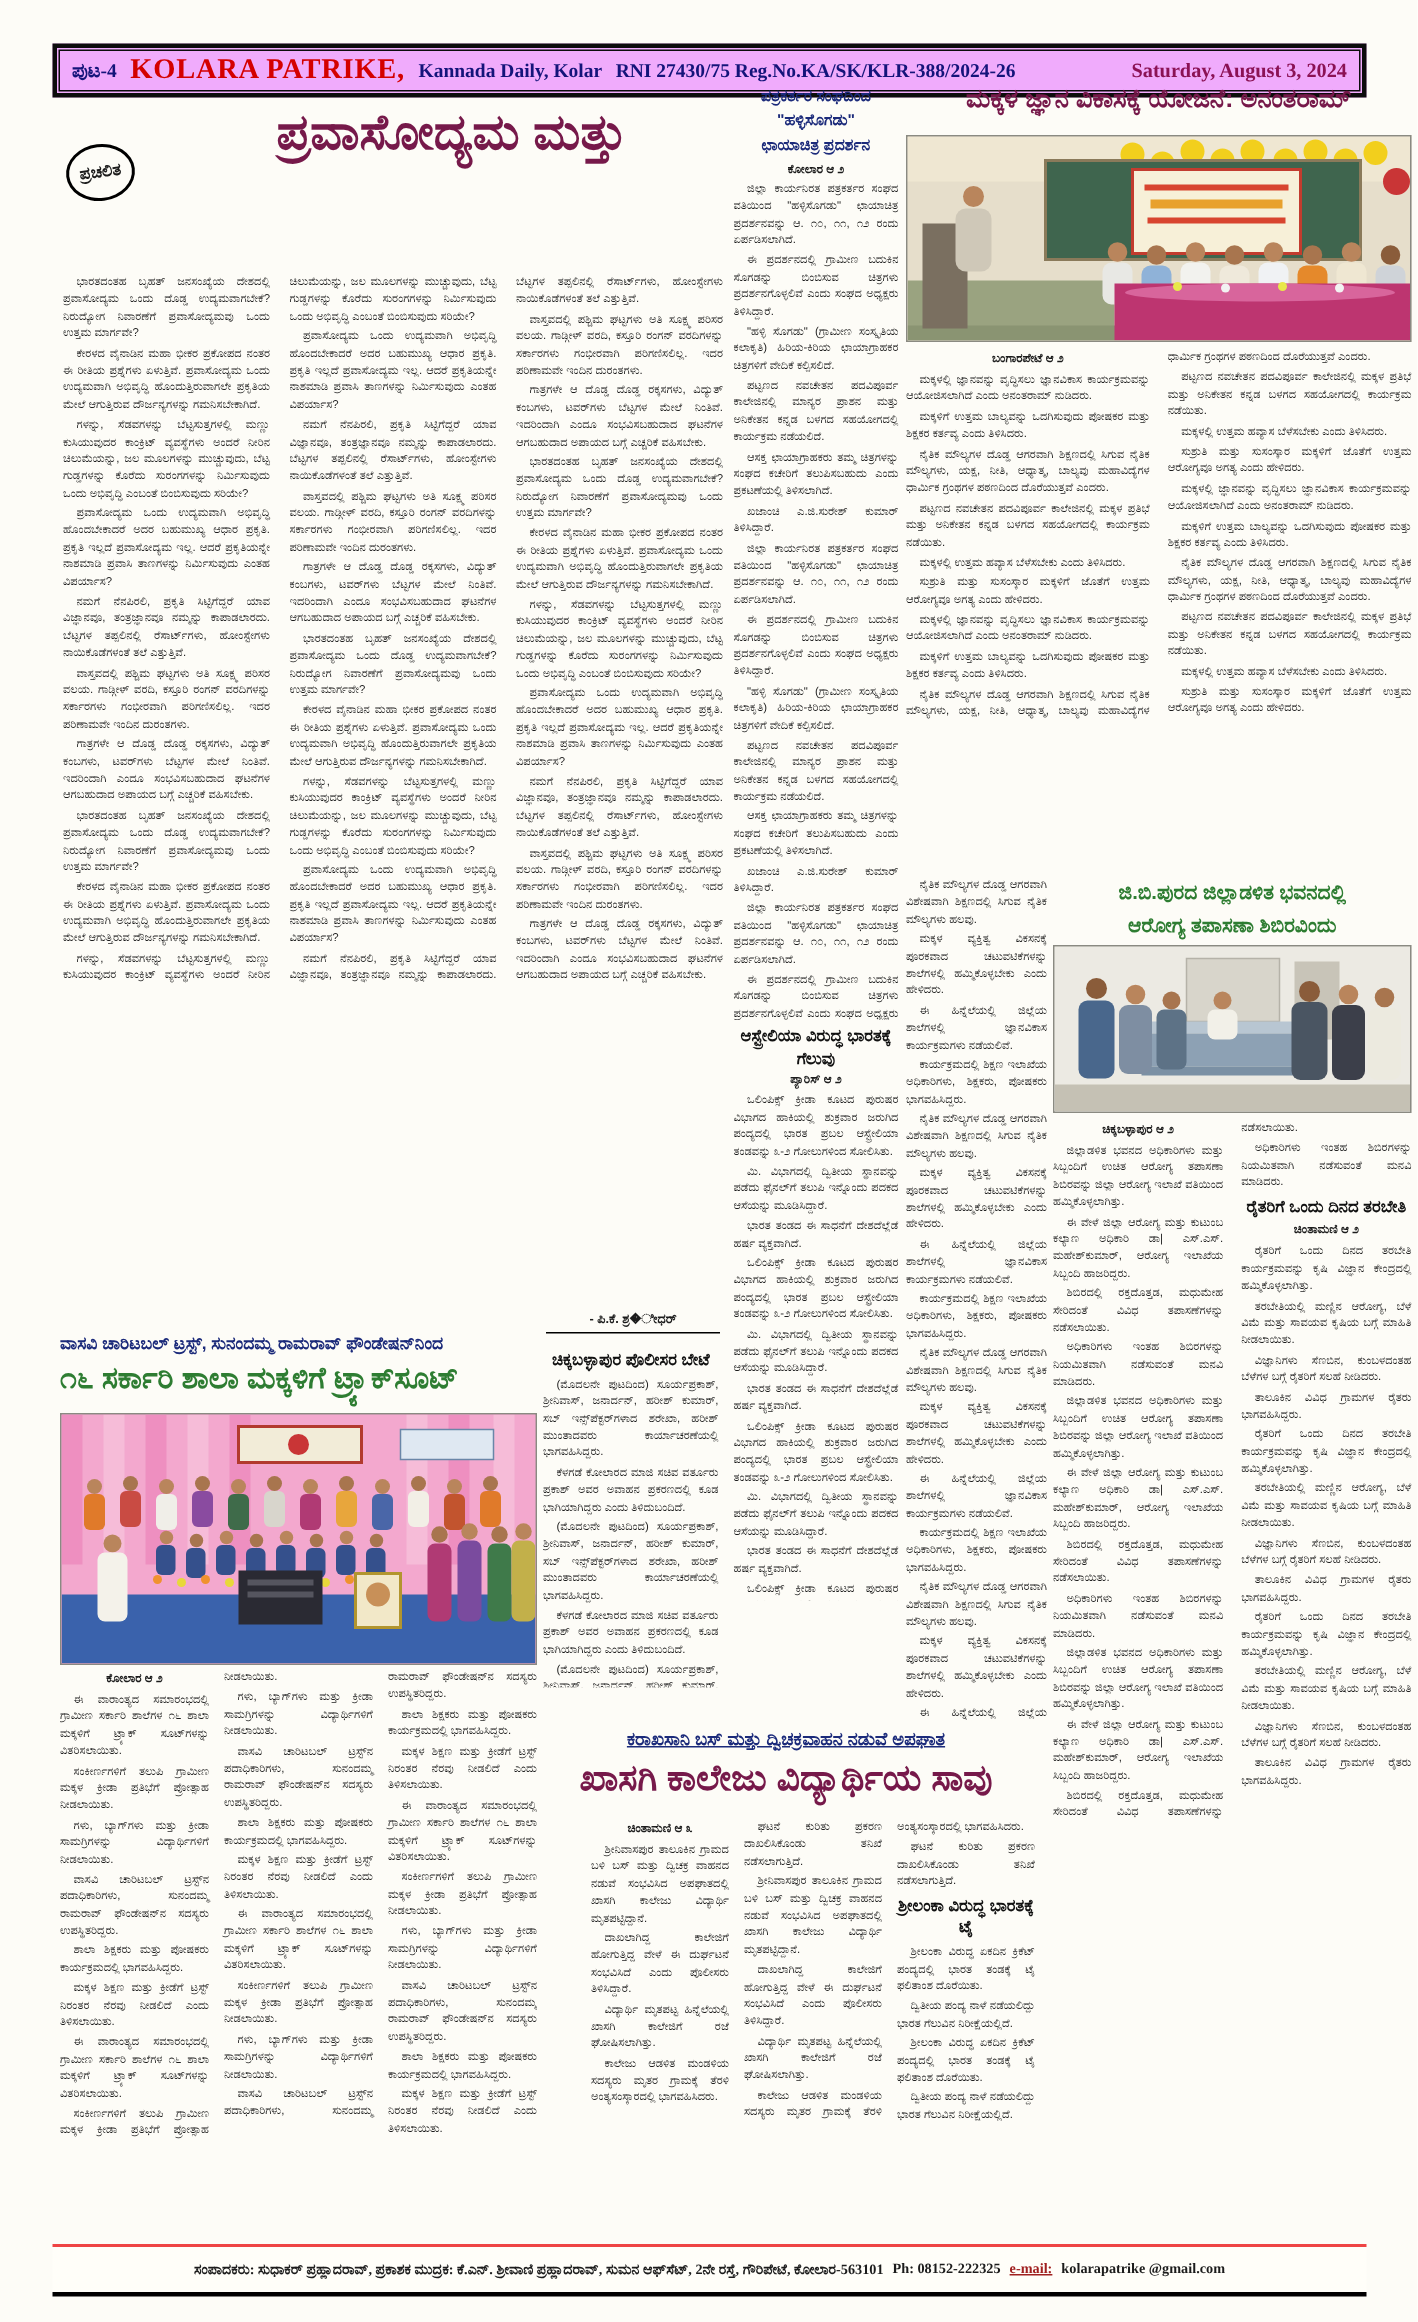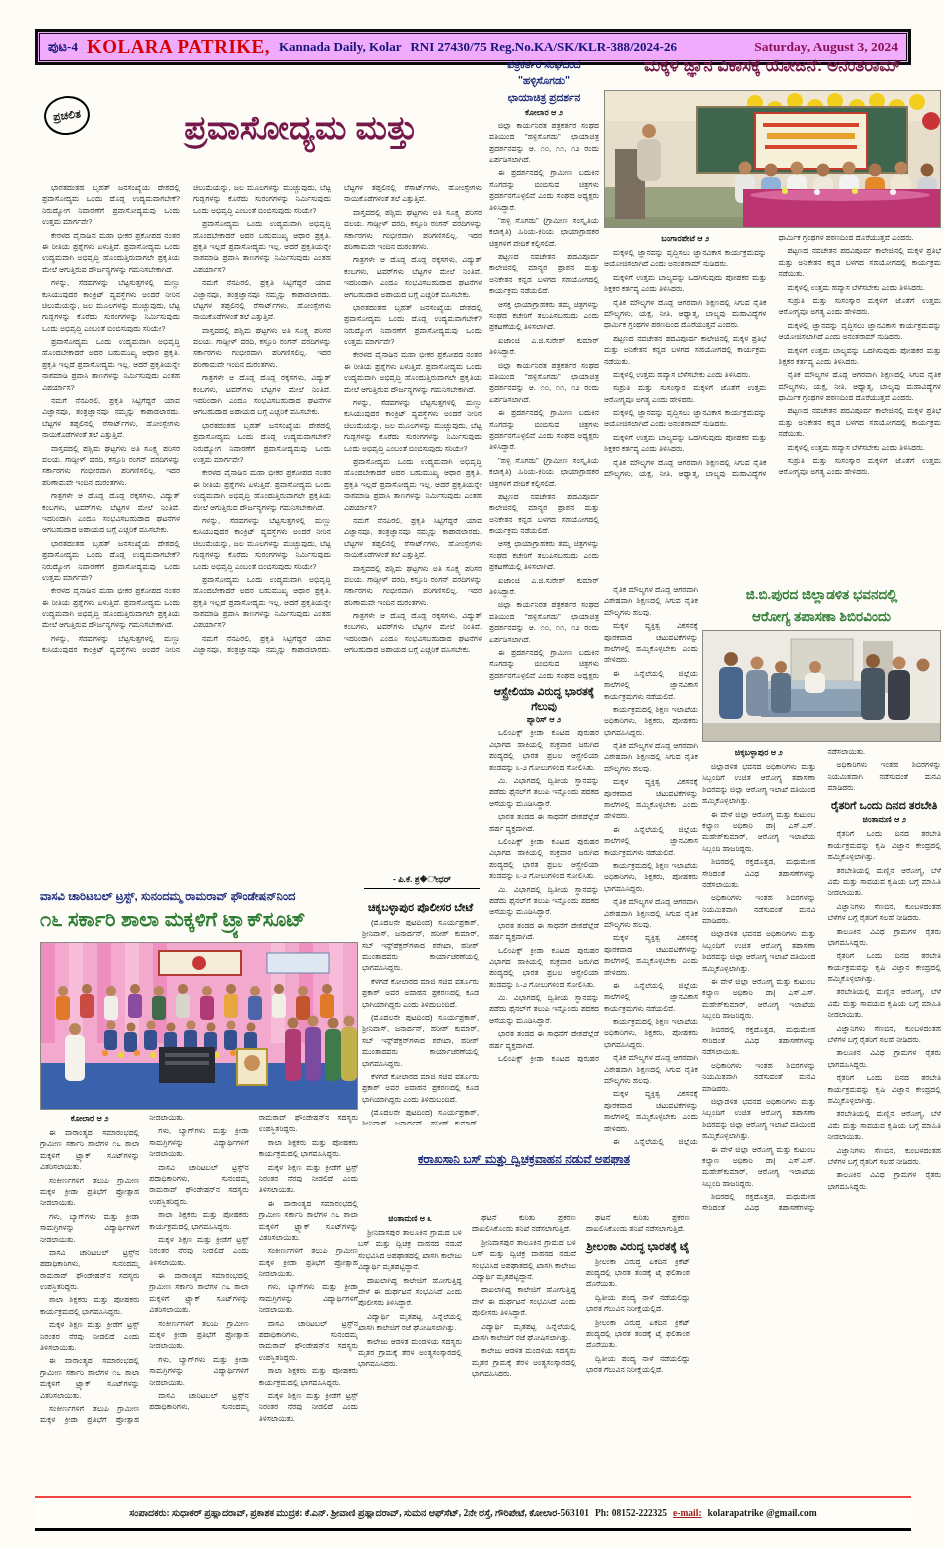--- a/index.html
+++ b/index.html
@@ -13,21 +13,21 @@
   .mh-page{font-weight:bold;font-size:13px;color:#14147a;}
   .mh-brand{font-weight:bold;font-size:19px;color:#d40000;letter-spacing:.5px;}
   .mh-tag{font-weight:bold;font-size:13px;color:#14147a;}
   .mh-rni{font-weight:bold;font-size:13px;color:#14147a;}
   .mh-date{font-weight:bold;font-size:13.5px;color:#8b1255;margin-left:auto;}
   
   .lead-head{left:42px;top:62px;width:446px;height:116px;}
   .badge{position:absolute;left:2px;top:34px;border:2px solid #000;border-radius:50%;
          padding:11px 7px;font-size:11px;font-weight:bold;transform:rotate(-7deg);background:#fdfcf7;}
   .lead-lines{margin-left:72px;text-align:center;font-weight:bold;color:#76194a;
-              font-size:33px;line-height:1.55;margin-top:40px;}
+              font-size:33px;line-height:1.55;}
   
   .bodytxt{font-size:7.6px;line-height:1.5;text-align:justify;overflow:hidden;}
   .bodytxt p{margin:0 0 2px;text-indent:9px;}
   .dateline{text-align:center;font-weight:bold;font-size:8px;margin:1px 0 2px;}
   .subhead{text-align:center;font-weight:bold;font-size:11px;line-height:1.35;margin:4px 0 2px;color:#111;}
   .cols3{columns:3;column-gap:13px;}
   .cols2{columns:2;column-gap:12px;}
   .lead-body{left:42px;top:182px;width:440px;height:690px;}
   .lead-byline{left:364px;top:874px;width:116px;text-align:center;font-weight:bold;font-size:8.5px;
                border-bottom:1.5px solid #000;padding-bottom:3px;}
@@ -449,22 +449,23 @@
           <p>ಸಂಕೀರ್ಣಗಳಿಗೆ ತಲುಪಿ ಗ್ರಾಮೀಣ ಮಕ್ಕಳ ಕ್ರೀಡಾ ಪ್ರತಿಭೆಗೆ ಪ್ರೋತ್ಸಾಹ ನೀಡಲಾಯಿತು.</p>
           <p>ಗಳು, ಬ್ಯಾಗ್‌ಗಳು ಮತ್ತು ಕ್ರೀಡಾ ಸಾಮಗ್ರಿಗಳನ್ನು ವಿದ್ಯಾರ್ಥಿಗಳಿಗೆ ನೀಡಲಾಯಿತು.</p>
           <p>ವಾಸವಿ ಚಾರಿಟಬಲ್ ಟ್ರಸ್ಟ್‌ನ ಪದಾಧಿಕಾರಿಗಳು, ಸುನಂದಮ್ಮ ರಾಮರಾವ್ ಫೌಂಡೇಷನ್‌ನ ಸದಸ್ಯರು ಉಪಸ್ಥಿತರಿದ್ದರು.</p>
           <p>ಶಾಲಾ ಶಿಕ್ಷಕರು ಮತ್ತು ಪೋಷಕರು ಕಾರ್ಯಕ್ರಮದಲ್ಲಿ ಭಾಗವಹಿಸಿದ್ದರು.</p>
           <p>ಮಕ್ಕಳ ಶಿಕ್ಷಣ ಮತ್ತು ಕ್ರೀಡೆಗೆ ಟ್ರಸ್ಟ್ ನಿರಂತರ ನೆರವು ನೀಡಲಿದೆ ಎಂದು ತಿಳಿಸಲಾಯಿತು.</p>
         </div>
     </div>
   </div>
 
   <div class="abs ac-kicker">ಕರಾಖಸಾನಿ ಬಸ್ ಮತ್ತು ದ್ವಿಚಕ್ರವಾಹನ ನಡುವೆ ಅಪಘಾತ</div>
+  <div class="abs ac-head">ಖಾಸಗಿ ಕಾಲೇಜು ವಿದ್ಯಾರ್ಥಿಯ ಸಾವು</div>
   <div class="abs ac-text">
-    <div class="bodytxt colsB" style="height:280px;">
+    <div class="bodytxt colsB" style="height:280px;margin-left:36px;">
       <div class="dateline">ಚಿಂತಾಮಣಿ ಆ ೩</div>
       <div>
           <p>ಶ್ರೀನಿವಾಸಪುರ ತಾಲೂಕಿನ ಗ್ರಾಮದ ಬಳಿ ಬಸ್ ಮತ್ತು ದ್ವಿಚಕ್ರ ವಾಹನದ ನಡುವೆ ಸಂಭವಿಸಿದ ಅಪಘಾತದಲ್ಲಿ ಖಾಸಗಿ ಕಾಲೇಜು ವಿದ್ಯಾರ್ಥಿ ಮೃತಪಟ್ಟಿದ್ದಾನೆ.</p>
           <p>ದಾಖಲಾಗಿದ್ದ ಕಾಲೇಜಿಗೆ ಹೋಗುತ್ತಿದ್ದ ವೇಳೆ ಈ ದುರ್ಘಟನೆ ಸಂಭವಿಸಿದೆ ಎಂದು ಪೊಲೀಸರು ತಿಳಿಸಿದ್ದಾರೆ.</p>
           <p>ವಿದ್ಯಾರ್ಥಿ ಮೃತಪಟ್ಟ ಹಿನ್ನೆಲೆಯಲ್ಲಿ ಖಾಸಗಿ ಕಾಲೇಜಿಗೆ ರಜೆ ಘೋಷಿಸಲಾಗಿತ್ತು.</p>
           <p>ಕಾಲೇಜು ಆಡಳಿತ ಮಂಡಳಿಯ ಸದಸ್ಯರು ಮೃತರ ಗ್ರಾಮಕ್ಕೆ ತೆರಳಿ ಅಂತ್ಯಸಂಸ್ಕಾರದಲ್ಲಿ ಭಾಗವಹಿಸಿದರು.</p>
           <p>ಘಟನೆ ಕುರಿತು ಪ್ರಕರಣ ದಾಖಲಿಸಿಕೊಂಡು ತನಿಖೆ ನಡೆಸಲಾಗುತ್ತಿದೆ.</p>
           <p>ಶ್ರೀನಿವಾಸಪುರ ತಾಲೂಕಿನ ಗ್ರಾಮದ ಬಳಿ ಬಸ್ ಮತ್ತು ದ್ವಿಚಕ್ರ ವಾಹನದ ನಡುವೆ ಸಂಭವಿಸಿದ ಅಪಘಾತದಲ್ಲಿ ಖಾಸಗಿ ಕಾಲೇಜು ವಿದ್ಯಾರ್ಥಿ ಮೃತಪಟ್ಟಿದ್ದಾನೆ.</p>
           <p>ದಾಖಲಾಗಿದ್ದ ಕಾಲೇಜಿಗೆ ಹೋಗುತ್ತಿದ್ದ ವೇಳೆ ಈ ದುರ್ಘಟನೆ ಸಂಭವಿಸಿದೆ ಎಂದು ಪೊಲೀಸರು ತಿಳಿಸಿದ್ದಾರೆ.</p>
           <p>ವಿದ್ಯಾರ್ಥಿ ಮೃತಪಟ್ಟ ಹಿನ್ನೆಲೆಯಲ್ಲಿ ಖಾಸಗಿ ಕಾಲೇಜಿಗೆ ರಜೆ ಘೋಷಿಸಲಾಗಿತ್ತು.</p>

